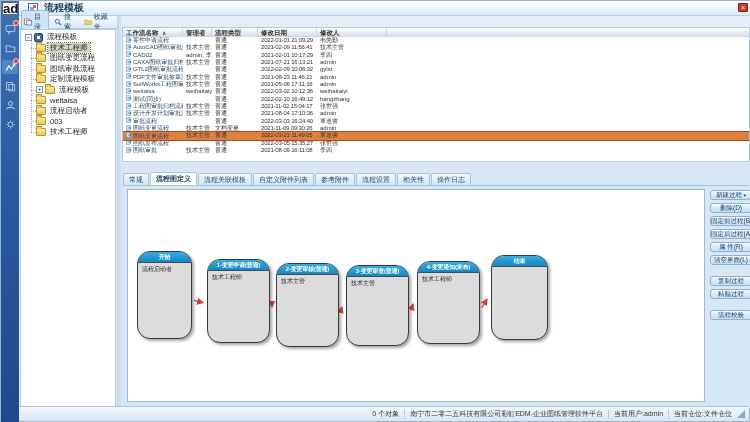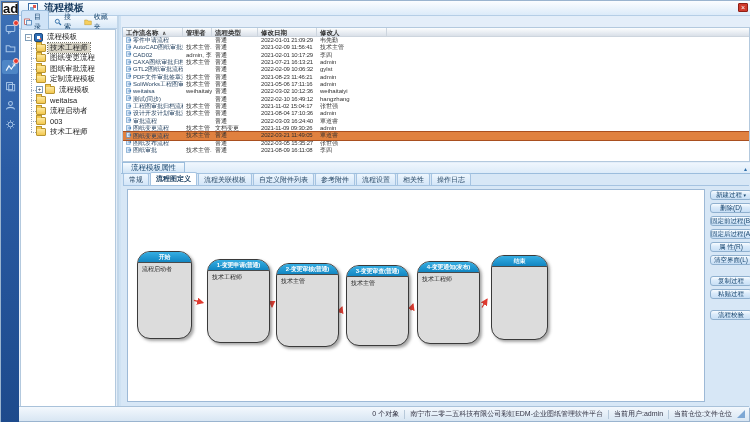--- a/index.html
+++ b/index.html
@@ -426,24 +426,20 @@
             <div class="cell mgr" style="width: 29px;">技术主管...</div>
             <div class="cell typ" style="width: 46px;">普通</div>
             <div class="cell date" style="width: 59px;">2021-08-09 16:11:08</div>
             <div class="cell mod" style="width: 70px;">李四</div>
           </div>
         </div>
     </div>
   </div>
 
   <div id="props-panel">
-    <div class="panel-bar">
-      <span class="panel-tab">流程模板属性</span>
-      <span id="prop-collapse">▴</span>
-    </div>
     <div id="prop-tabs">
         <div class="xtab">常规</div>
         <div class="xtab selected">流程图定义</div>
         <div class="xtab">流程关联模板</div>
         <div class="xtab">自定义附件列表</div>
         <div class="xtab">参考附件</div>
         <div class="xtab">流程设置</div>
         <div class="xtab">相关性</div>
         <div class="xtab">操作日志</div>
       </div>

